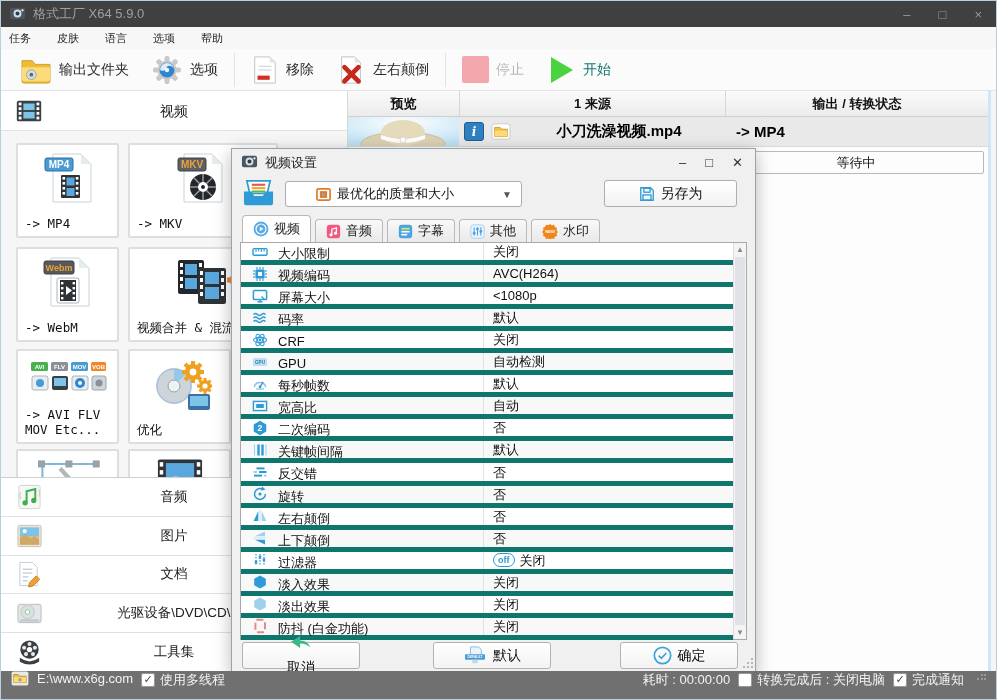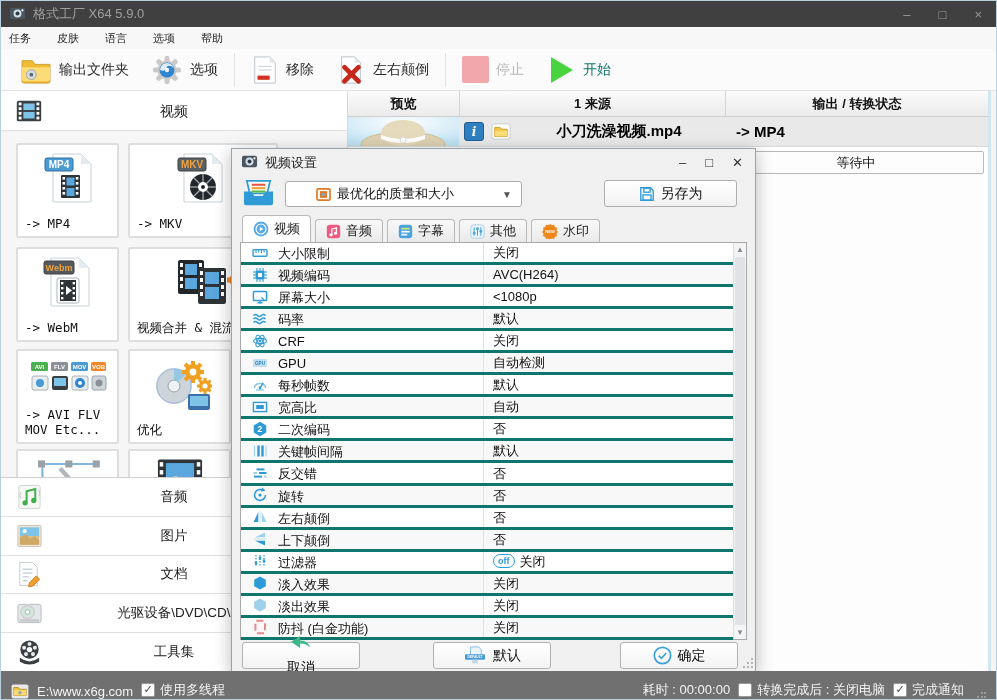--- a/index.html
+++ b/index.html
@@ -65,38 +65,38 @@
   .d-tray { position:absolute; left:10px; top:29px; }
   .d-dropdown { position:absolute; left:53px; top:32px; width:237px; height:26px; background:#fff; border:1px solid #acacac; border-radius:3px; display:flex; align-items:center; font-size:13px; color:#111;padding-left:23px; }
   .d-dropdown .ic { margin:0 6px 0 7px; }
   .d-caret { margin-left:auto; margin-right:9px; color:#555; font-size:10px; }
   .d-saveas { position:absolute; left:372px; top:31px; width:133px; height:27px; background:linear-gradient(#ffffff,#f2f2f2); border:1px solid #aeaeae; border-radius:3px; display:flex; align-items:center; justify-content:center; gap:6px; font-size:14px; color:#111; }
   .d-tabs { position:absolute; left:10px; top:66px; right:8px; height:27px; display:flex; align-items:flex-end; }
   .tab { display:flex; align-items:center; gap:5px; height:23px; padding:0 10px; margin-right:4px; font-size:13px; color:#222; background:linear-gradient(#f9f9f9,#e9e9e9); border:1px solid #b9b9b9; border-bottom:none; border-radius:4px 4px 0 0; }
   .tab.active { height:27px; background:#fff; position:relative; z-index:3; }
   .d-list { position:absolute; left:8px; top:93px; width:507px; height:398px; background:#fff; border:1px solid #a9a9a9; }
   .d-rows { position:absolute; left:0; top:0; right:13px; bottom:0; }
-  .s-row { height:22.05px; position:relative; border-bottom:3px solid #0f766e; font-size:13px; color:#111; }
+  .s-row { height:22.05px; position:relative; border-bottom:5px solid #0f766e; font-size:13px; color:#111; }
   .s-row:nth-child(even) { background:#f8f8f8; }
   .s-row .ic { position:absolute; left:11px; top:50%; transform:translateY(-50%); }
   .s-label { position:absolute; left:37px; top:0; line-height:21px; }
   .s-div { position:absolute; left:242px; top:0; bottom:0; width:1px; background:#e2e2e2; }
   .s-value { position:absolute; left:252px; top:0; line-height:21px; display:flex; align-items:center; gap:5px; height:100%; }
   .off-badge { display:inline-flex; align-items:center; justify-content:center; height:14px; padding:0 4px; border:1.4px solid #2e9bd6; border-radius:8px; color:#2e9bd6; font-size:9px; font-weight:bold; }
   .d-scroll { position:absolute; right:0; top:0; bottom:0; width:13px; background:#f3f4f6; border-left:1px solid #ddd; }
   .d-scroll .arr { position:absolute; left:0; right:0; height:13px; text-align:center; color:#8a8a8a; font-size:8px; line-height:13px; }
   .d-scroll .arr.up { top:0; } .d-scroll .arr.dn { bottom:0; }
   .d-thumb { position:absolute; left:1px; right:1px; top:14px; bottom:14px; background:#e0e2e6; }
   .d-btn { position:absolute; top:493px; height:27px; width:118px; background:linear-gradient(#ffffff,#f3f3f3); border:1px solid #b2b2b2; border-radius:3px; display:flex; align-items:center; justify-content:center; gap:6px; font-size:14px; color:#111; }
   #btn-cancel { left:10px;flex-direction:column; } #btn-default { left:201px; } #btn-ok { left:388px; }
   .d-grip { position:absolute; right:2px; bottom:2px; width:12px; height:12px;
     background:radial-gradient(circle at 3px 9px,#b5b5b5 1px,transparent 1.4px),radial-gradient(circle at 7px 9px,#b5b5b5 1px,transparent 1.4px),radial-gradient(circle at 11px 9px,#b5b5b5 1px,transparent 1.4px),radial-gradient(circle at 7px 5px,#b5b5b5 1px,transparent 1.4px),radial-gradient(circle at 11px 5px,#b5b5b5 1px,transparent 1.4px),radial-gradient(circle at 11px 1px,#b5b5b5 1px,transparent 1.4px); }
 
   
-  .statusbar { position:absolute; left:0; right:0; bottom:0; height:28px; background:#707070; display:flex; align-items:flex-end; gap:8px; padding:0 10px; color:#f4f4f4; font-size:13px; z-index:11; }
+  .statusbar { position:absolute; left:0; right:0; bottom:0; height:28px; background:#707070; display:flex; align-items:flex-start; gap:8px; padding:0 10px; color:#f4f4f4; font-size:13px; z-index:11; }
   .sb-spacer { flex:1; }
   .cb { width:14px; height:14px; background:#fff; border:1px solid #9a9a9a; border-radius:2px; display:inline-flex; align-items:center; justify-content:center; color:#444; font-size:11px; font-weight:bold; }
   .cb.checked::after { content:"✓"; margin-top:-1px; }
   .cb-group { display:flex; align-items:center; gap:5px; }
   .sb-grip { width:10px; height:10px; margin-left:4px;
     background:radial-gradient(circle at 2px 8px,#9a9a9a 1px,transparent 1.4px),radial-gradient(circle at 6px 8px,#9a9a9a 1px,transparent 1.4px),radial-gradient(circle at 9px 8px,#9a9a9a 1px,transparent 1.4px),radial-gradient(circle at 6px 4px,#9a9a9a 1px,transparent 1.4px),radial-gradient(circle at 9px 4px,#9a9a9a 1px,transparent 1.4px); }
 </style>
 </head>
 <body>
 

